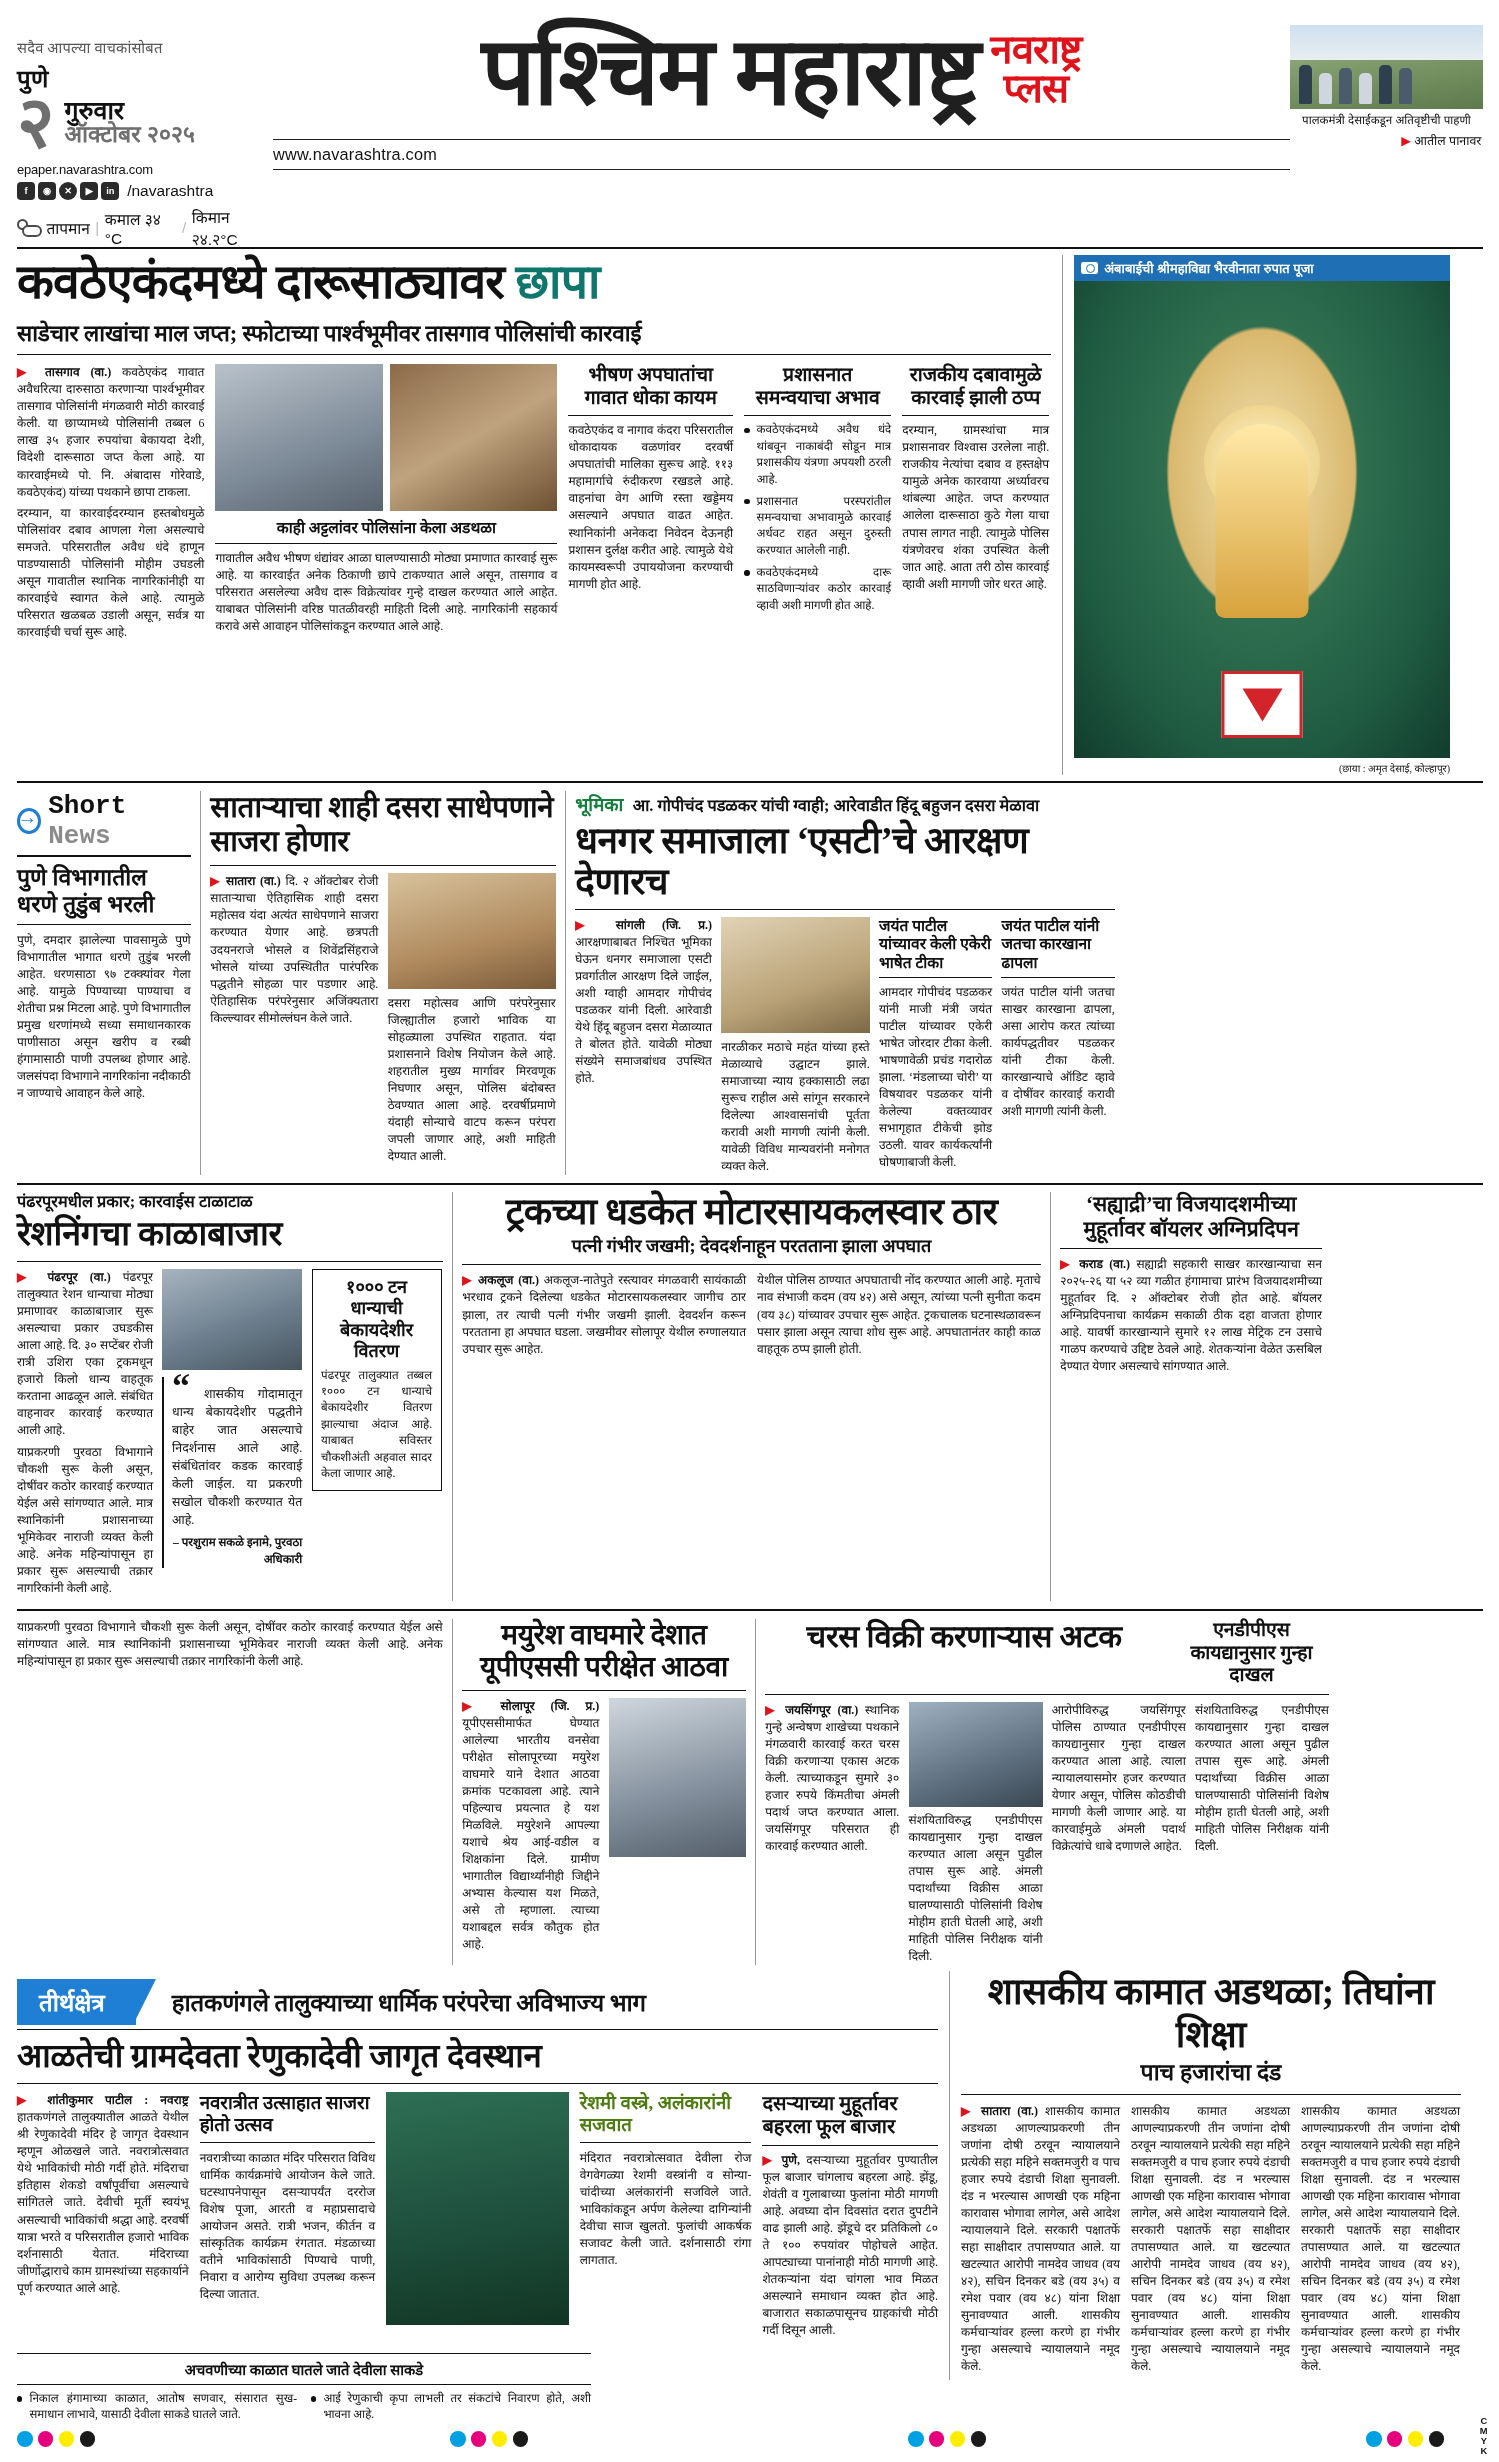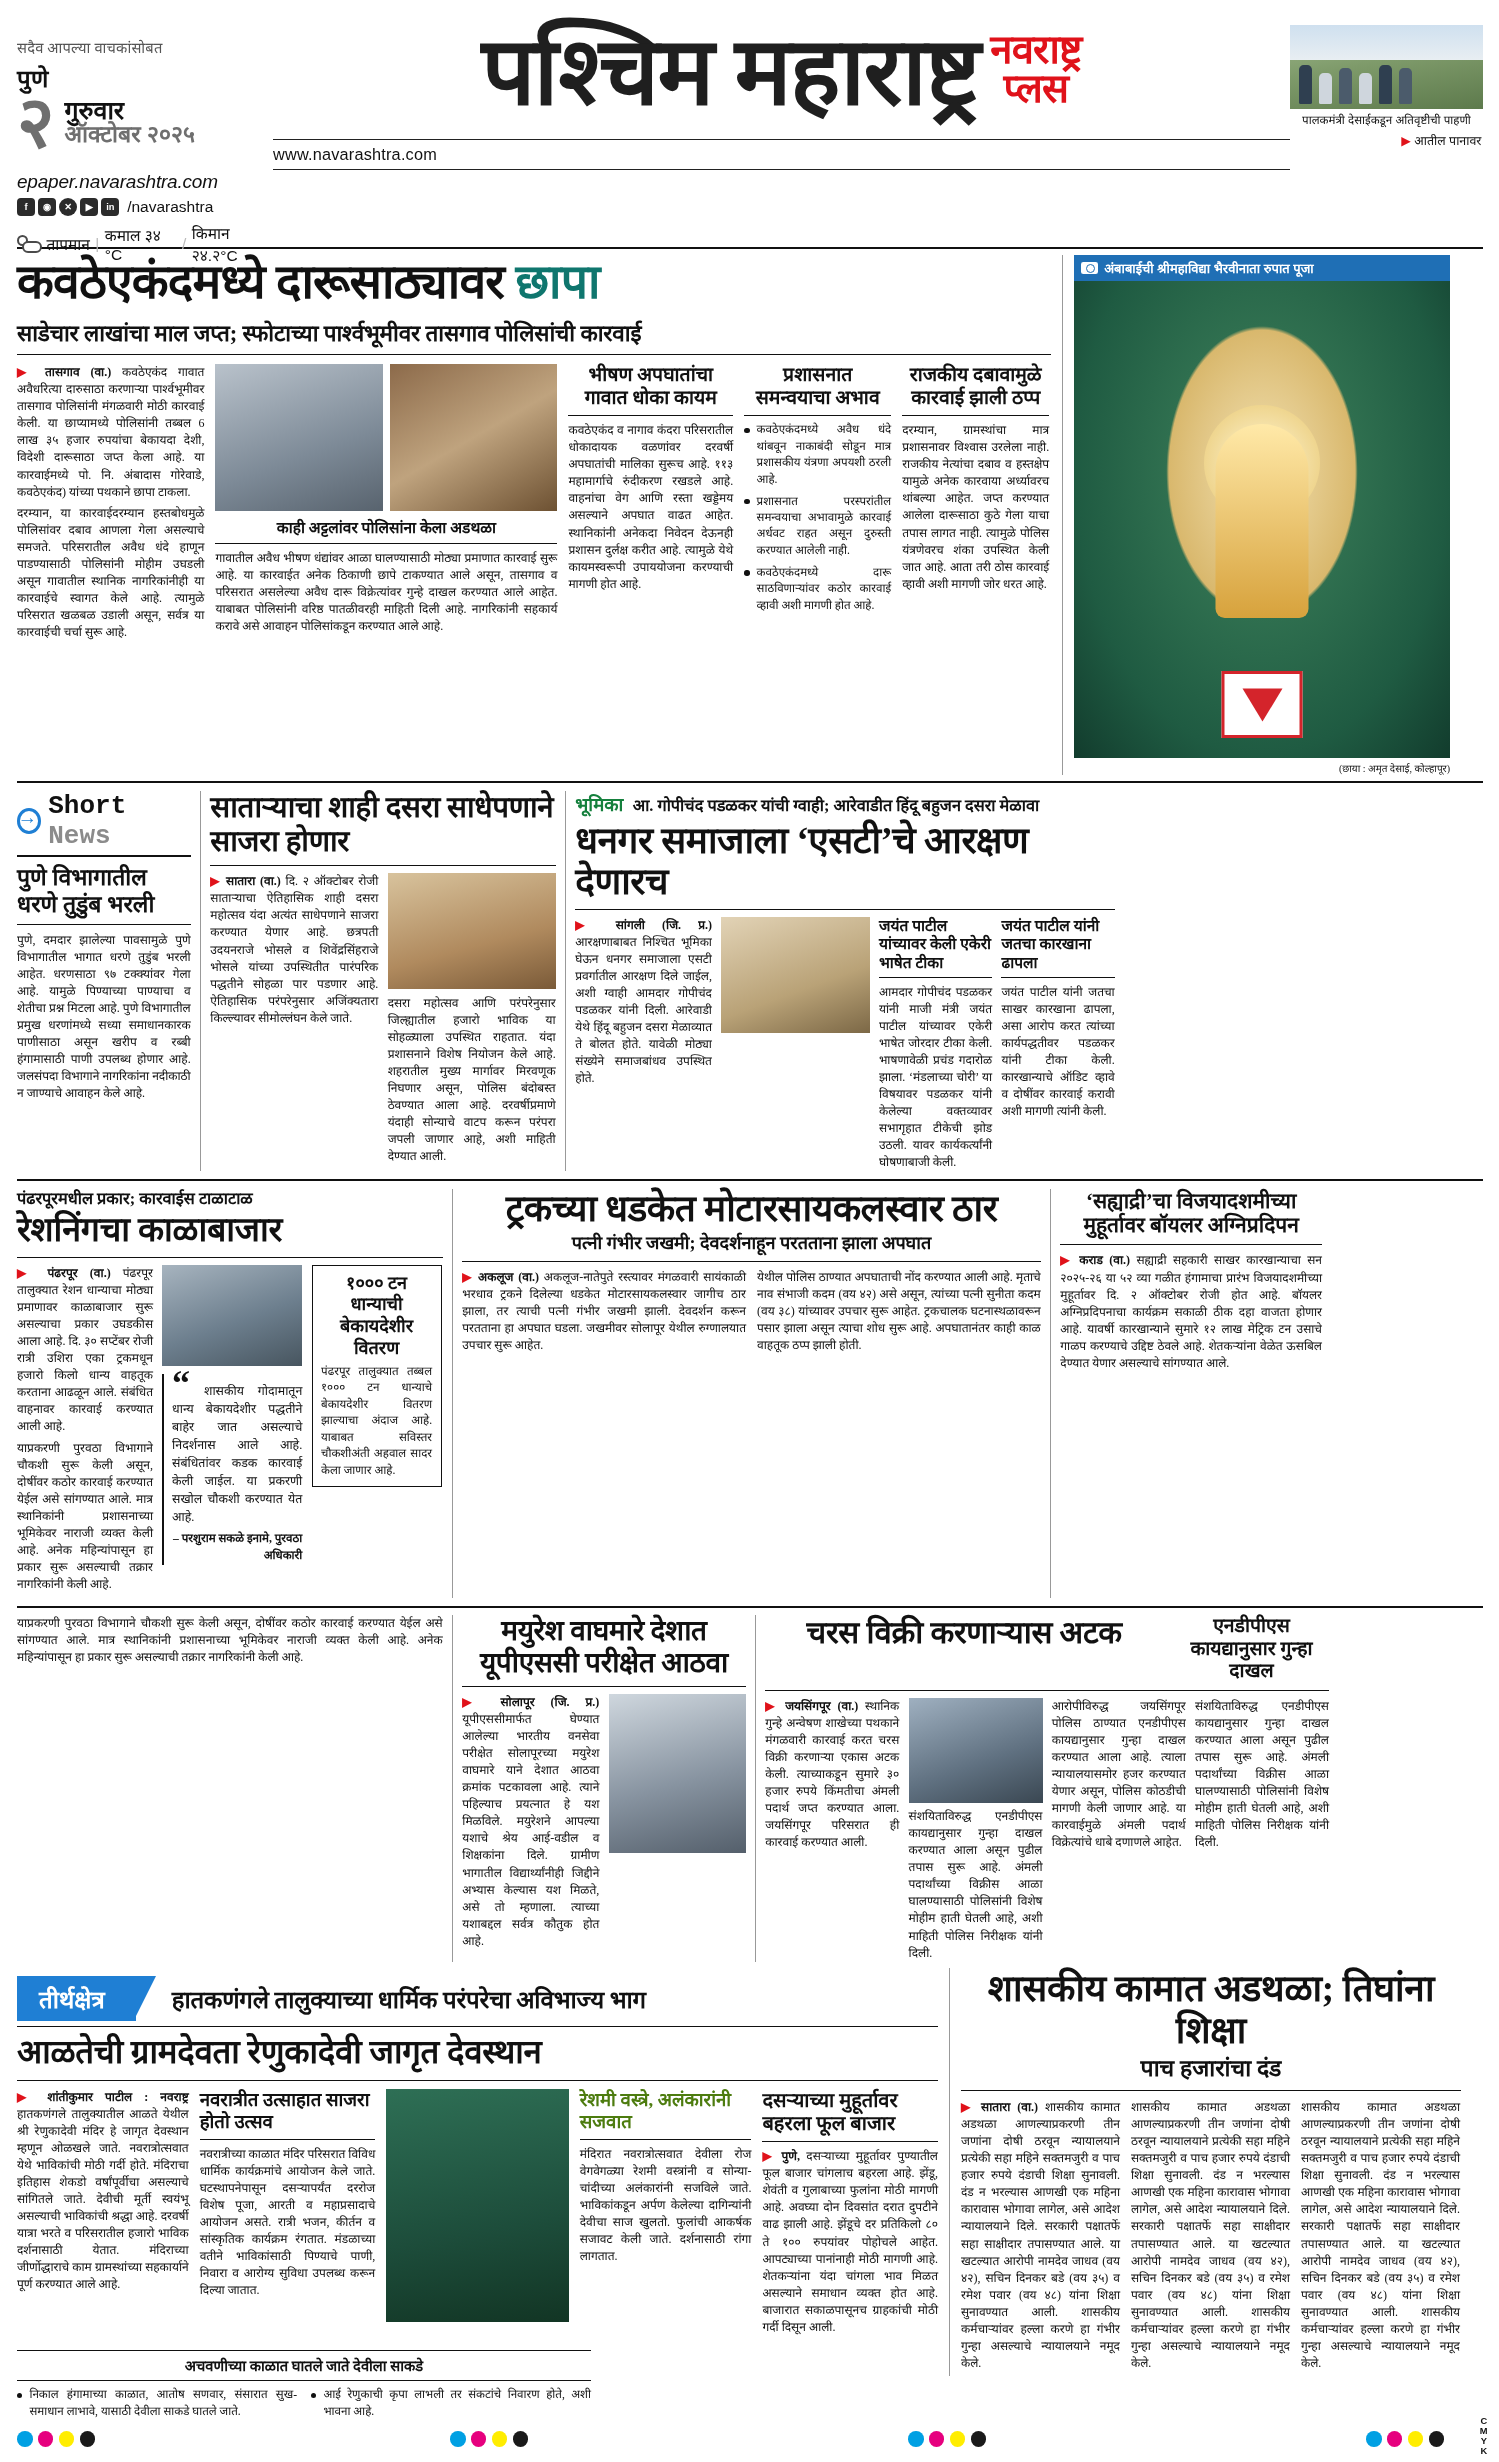--- a/index.html
+++ b/index.html
@@ -13,21 +13,21 @@
 
   
   .masthead { display:flex; align-items:flex-start; height:233px; position:relative; }
   .mh-left { width:256px; padding-top:26px; }
   .tagline { font-size:14.7px; color:#555; font-family:"Liberation Serif", serif; letter-spacing:0.2px; }
   .city { font-size:24px; font-weight:bold; margin-top:3.9px; letter-spacing:0.4px; }
   .daterow { display:flex; align-items:flex-start; margin-top:-3.1px; }
   .bigdate { font-size:72px; font-weight:bold; color:#6f6f6f; line-height:.9; margin-right:10px; font-family:"Liberation Serif", serif; }
   .dow { font-size:25px; font-weight:bold; line-height:1.02; margin-top:7px; }
   .dmon { font-size:23px; font-weight:bold; color:#6f6f6f; line-height:1.02; }
-  .epaper { font-size:19px; margin-top:15px; letter-spacing:-0.2px;font-style:italic; }
+  .epaper { font-size:13px; margin-top:6px; letter-spacing:-0.2px; }
   .socialrow { display:flex; align-items:center; gap:3.1px; margin-top:5.4px; }
   .sico { width:18px; height:18px; border-radius:50%; background:#2b2b2b; color:#fff;
           font-size:9.3px; display:flex; align-items:center; justify-content:center; font-weight:bold; }
   .sico.rs { border-radius:3.9px; }
   .shandle { font-size:15.5px; margin-left:4.7px; }
   .weatherrow { display:flex; align-items:center; gap:5.4px; margin-top:6.2px; font-size:15.5px; }
   .wicon { width:26px; height:22px; position:relative; }
   .wicon .sun { position:absolute; left:0; top:1.6px; width:11px; height:11px; border-radius:50%;
                 background:#fff; border:2.3px solid #4a4a4a; }
   .wicon .cloud { position:absolute; left:5.4px; top:7.8px; width:20px; height:11.6px; border-radius:7px;
@@ -329,20 +329,21 @@
       </div>
       <div class="h2-mid" style="margin-top:4.7px">धनगर समाजाला ‘एसटी’चे आरक्षण देणारच</div>
       <div class="rule-thin" style="margin:7px 0"></div>
       <div style="display:flex; gap:9.3px">
         <div class="col" style="width:140px">
           <p><span class="byline"><span class="tri" style="color:#e0121a">▶</span> <span>सांगली (जि. प्र.)</span></span>
              <span>आरक्षणाबाबत निश्चित भूमिका घेऊन धनगर समाजाला एसटी प्रवर्गातील आरक्षण दिले जाईल, अशी ग्वाही आमदार गोपीचंद पडळकर यांनी दिली. आरेवाडी येथे हिंदू बहुजन दसरा मेळाव्यात ते बोलत होते. यावेळी मोठ्या संख्येने समाजबांधव उपस्थित होते.</span></p>
         </div>
         <div style="width:152px">
           <div class="photo ph-boy" style="width:100%;height:116px"></div>
+          <div class="col" style="margin-top:5.4px">नारळीकर मठाचे महंत यांच्या हस्ते मेळाव्याचे उद्घाटन झाले. समाजाच्या न्याय हक्कासाठी लढा सुरूच राहील असे सांगून सरकारने दिलेल्या आश्वासनांची पूर्तता करावी अशी मागणी त्यांनी केली. यावेळी विविध मान्यवरांनी मनोगत व्यक्त केले.</div>
         </div>
         <div style="width:116px">
           <div class="h4" style="font-size:15.5px">जयंत पाटील यांच्यावर केली एकेरी भाषेत टीका</div>
           <div class="rule-thin" style="margin:5.4px 0"></div>
           <div class="col">आमदार गोपीचंद पडळकर यांनी माजी मंत्री जयंत पाटील यांच्यावर एकेरी भाषेत जोरदार टीका केली. भाषणावेळी प्रचंड गदारोळ झाला. ‘मंडलाच्या चोरी’ या विषयावर पडळकर यांनी केलेल्या वक्तव्यावर सभागृहात टीकेची झोड उठली. यावर कार्यकर्त्यांनी घोषणाबाजी केली.</div>
         </div>
         <div style="width:116px">
           <div class="h4" style="font-size:15.5px">जयंत पाटील यांनी जतचा कारखाना ढापला</div>
           <div class="rule-thin" style="margin:5.4px 0"></div>
           <div class="col">जयंत पाटील यांनी जतचा साखर कारखाना ढापला, असा आरोप करत त्यांच्या कार्यपद्धतीवर पडळकर यांनी टीका केली. कारखान्याचे ऑडिट व्हावे व दोषींवर कारवाई करावी अशी मागणी त्यांनी केली.</div>

